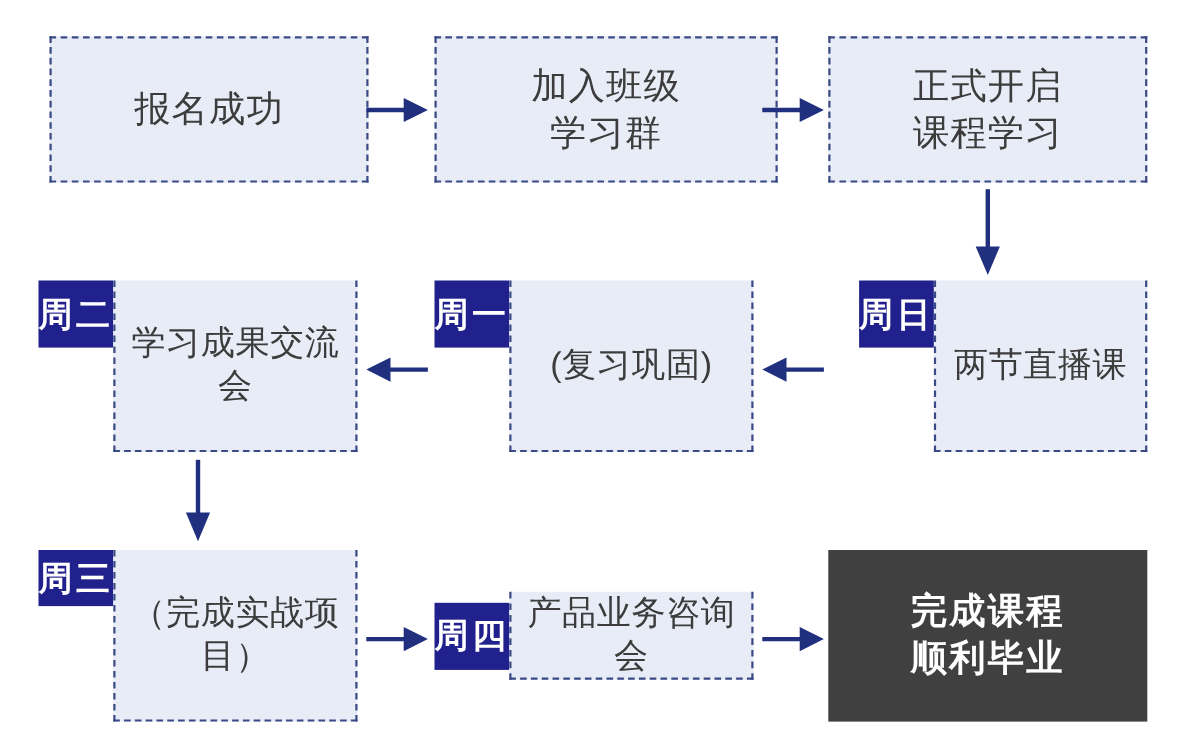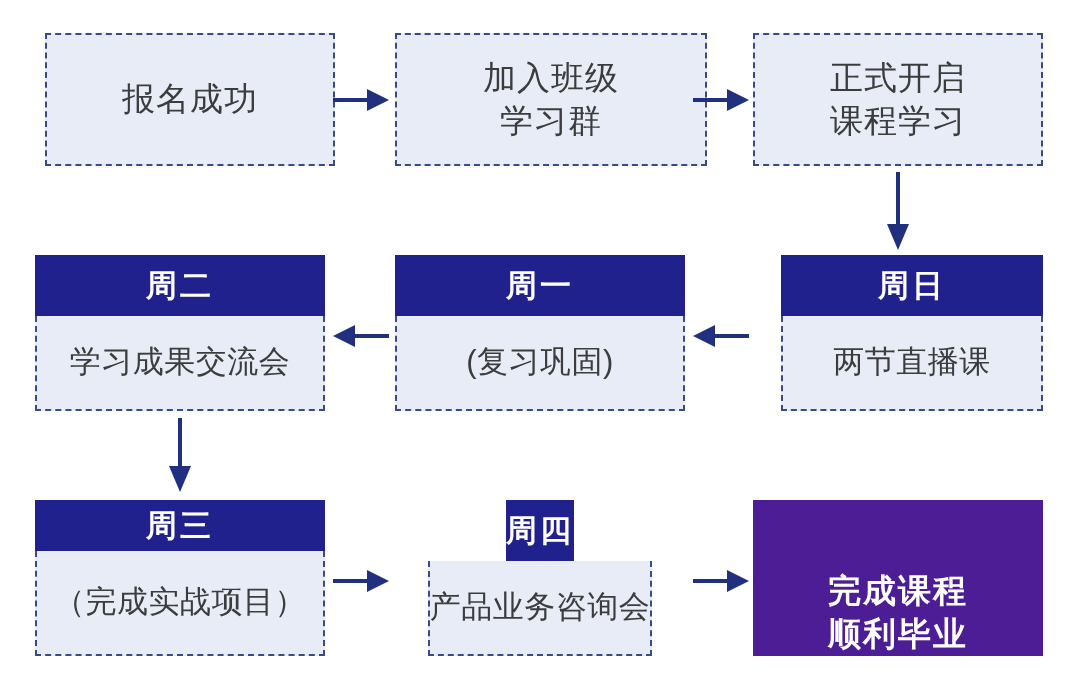--- a/index.html
+++ b/index.html
@@ -39,21 +39,21 @@
     line-height: 1.28;
     text-align: center;
     font-weight: 400;
     letter-spacing: 1px;
     white-space: pre-line;
   }
 
   
   .node.headed {
     display: flex;
-    flex-direction: column;
+    flex-direction: row;
     border-radius: 12px;
   }
   .node .node-head {
     background: #20218c;
     color: #ffffff;
     font-size: 31px;
     font-weight: 700;
     letter-spacing: 3px;
     display: flex;
     align-items: center;
@@ -74,23 +74,23 @@
     color: #3c3c3c;
     font-size: 31px;
     line-height: 1.25;
     text-align: center;
     letter-spacing: 0.5px;
     white-space: pre-line;
   }
 
   
   .node.solid {
-    background: #4c1d95;
-    display: flex;
-    align-items: flex-end;
+    background: #404040;
+    display: flex;
+    align-items: center;
     justify-content: center;
     border: none;
     font-family: Liberation Serif, serif;
   }
   .node.solid .node-text {
     color: #ffffff;
     font-size: 33px;
     font-weight: 700;
     line-height: 1.3;
     text-align: center;

